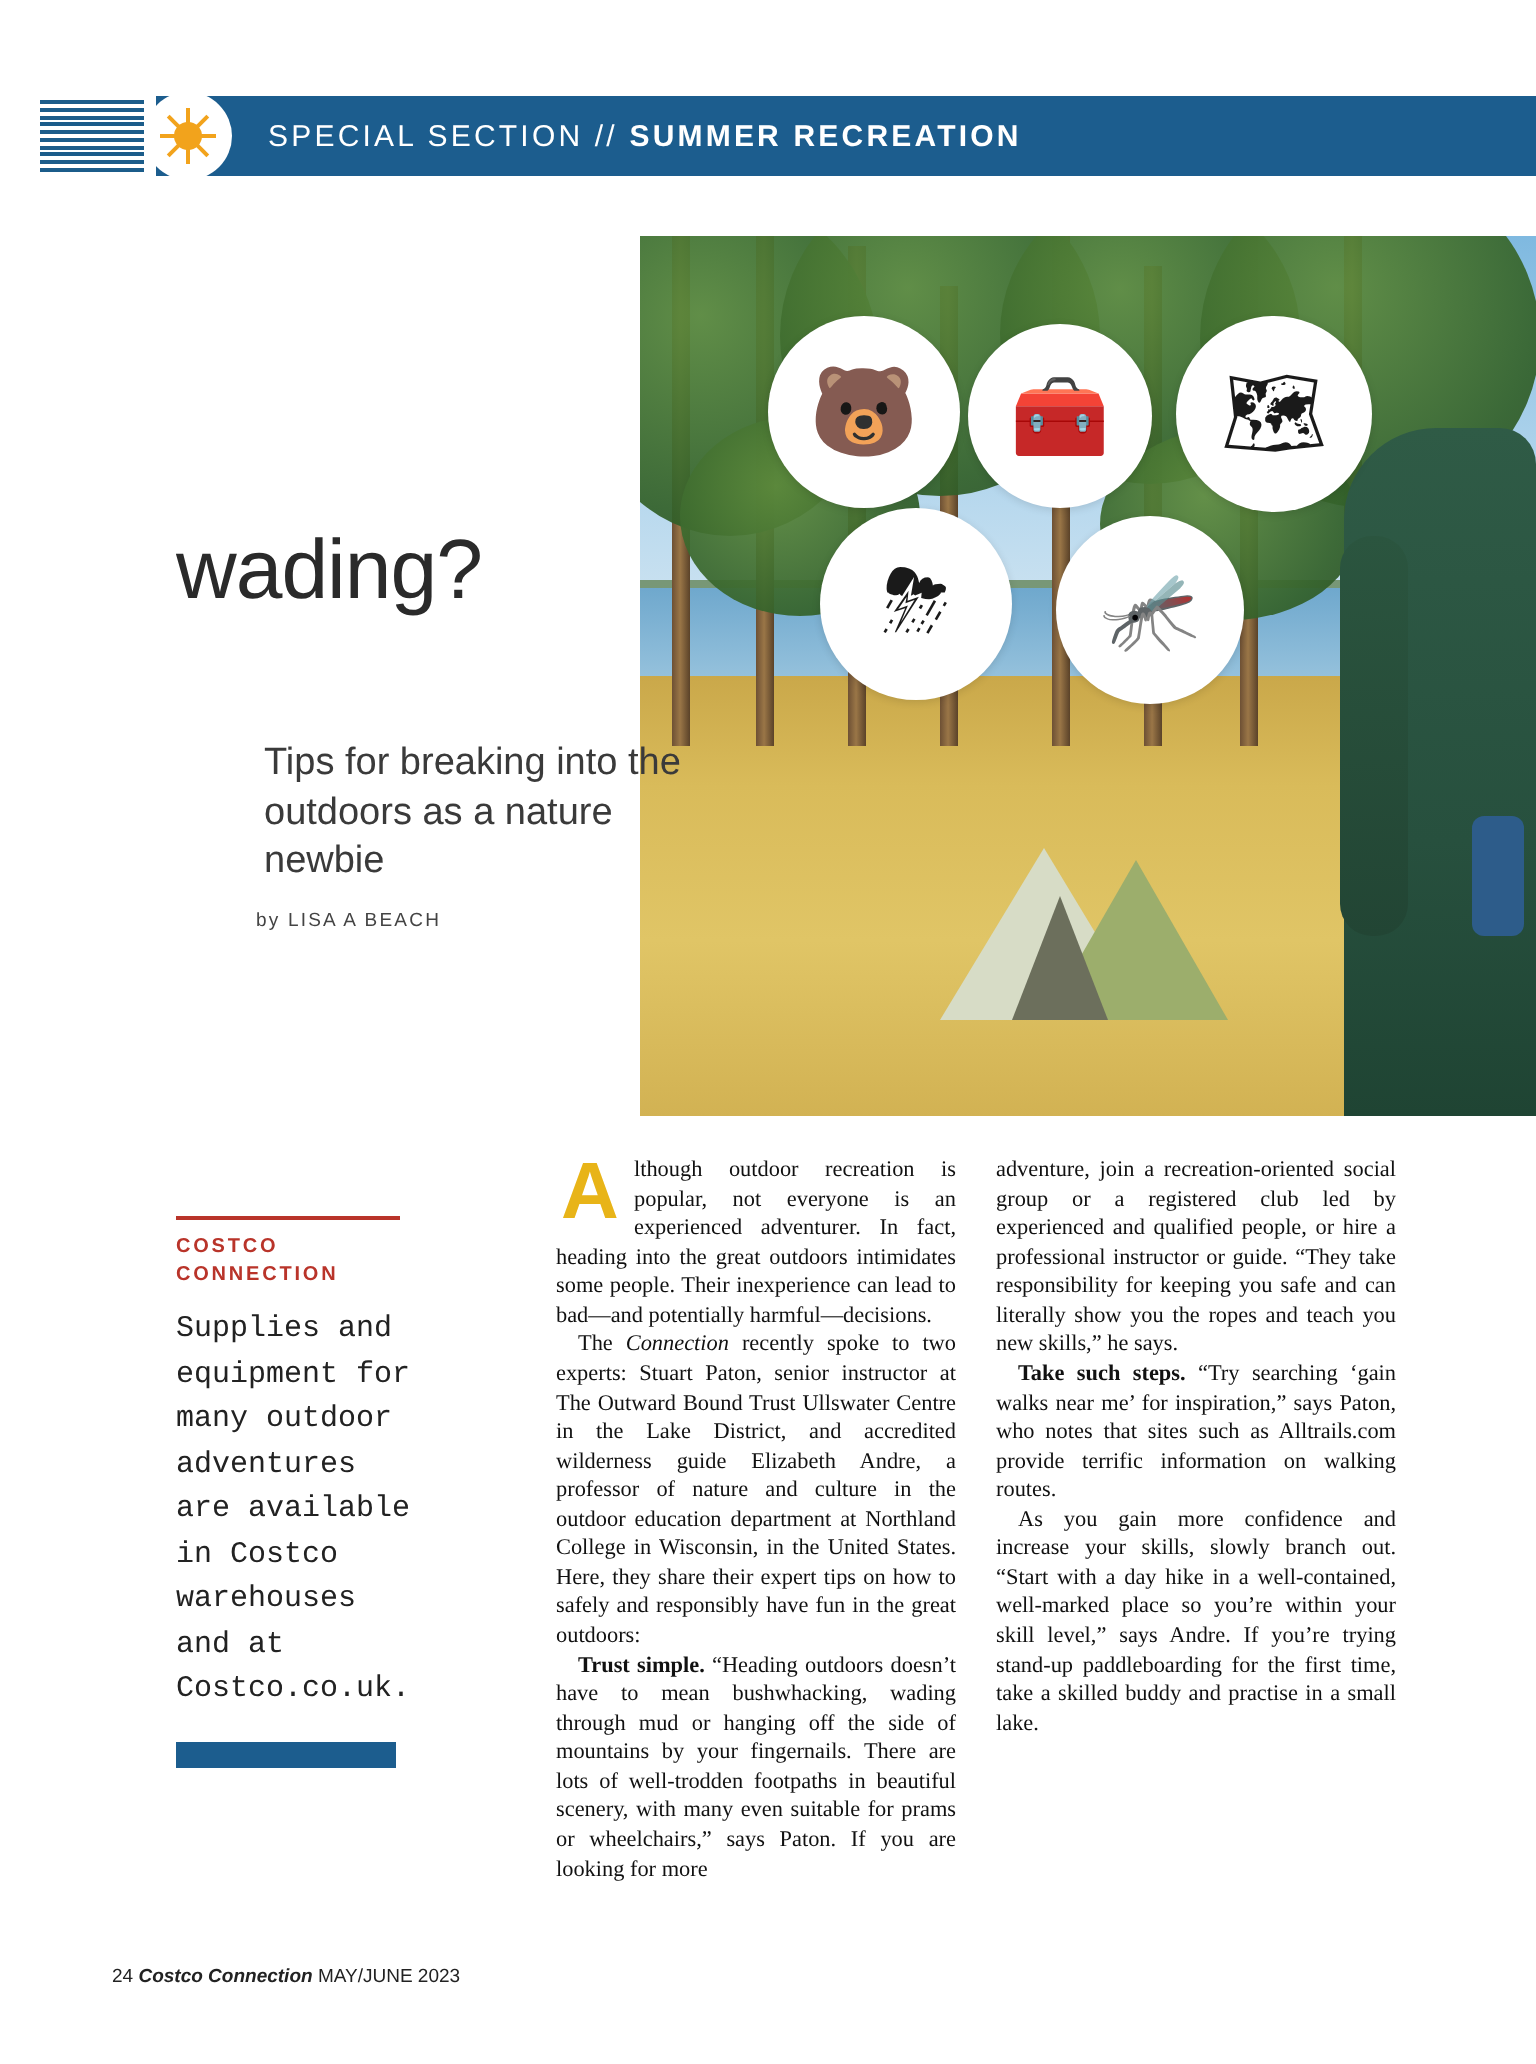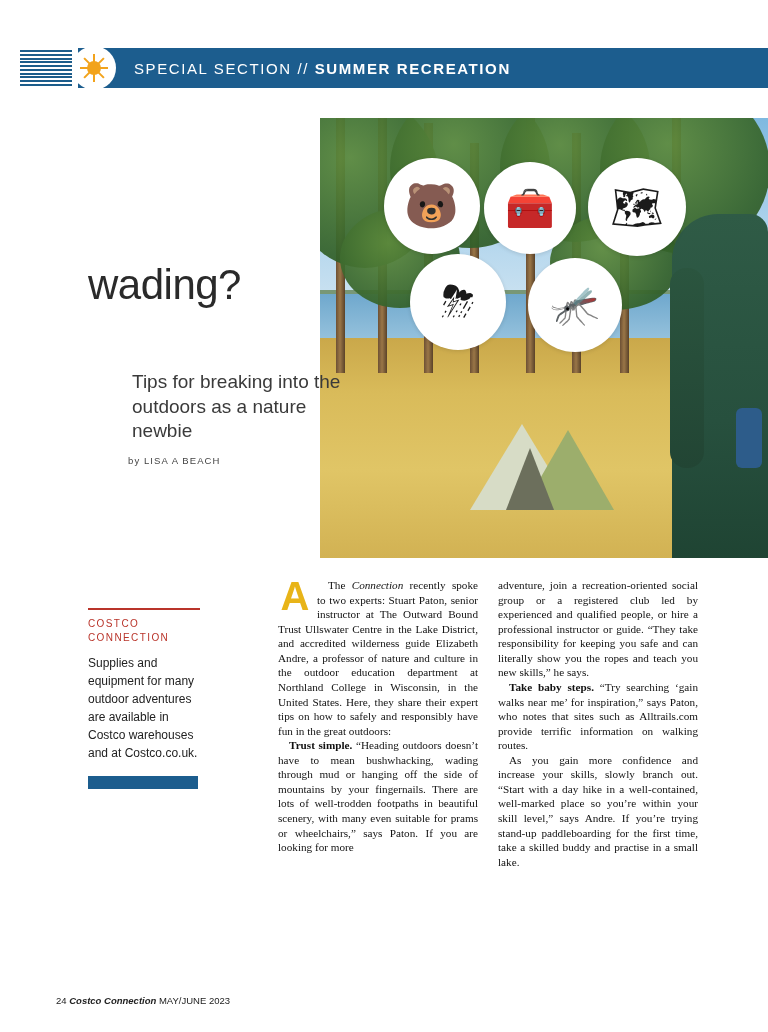--- a/index.html
+++ b/index.html
@@ -231,29 +231,29 @@
   }
 
   
   .cc-box { position: absolute; left: 88px; top: 608px; width: 118px; }
   .cc-rule-top {
     width: 112px; height: 2px; background: #b9342a; margin-bottom: 7px;
   }
   .cc-title {
     font-family: "Liberation Sans", sans-serif;
     font-size: 10px;
-    font-weight: 400;
+    font-weight: 700;
     letter-spacing: 1.4px;
     color: #b9342a;
     line-height: 1.35;
   }
   .cc-body {
     margin-top: 10px;
-    font-family: Liberation Sans, sans-serif;
-    font-size: 12px;
+    font-family: Liberation Mono, monospace;
+    font-size: 15px;
     line-height: 1.5;
     color: #222;
   }
   .cc-bar {
     margin-top: 14px;
     width: 110px;
     height: 13px;
     background: #1c5d8e;
   }
 
@@ -292,21 +292,21 @@
     margin-top: 4px;
     width: 30px;
     height: 4px;
     background: #1c5d8e;
   }
 
   
   .footer {
     position: absolute;
     left: 56px;
-    bottom: 26px;
+    bottom: 38px;
     font-family: "Liberation Sans", sans-serif;
     font-size: 9.5px;
     color: #222;
   }
   .footer .pg { font-weight: 400; }
   .footer .mag { font-weight: 700; font-style: italic; }
   .footer .date { font-weight: 400; }
 </style>
 </head>
 <body>
@@ -402,27 +402,28 @@
   </div>
   <div class="cc-body">Supplies and equipment for many outdoor adventures are available in Costco warehouses and at Costco.co.uk.</div>
   <div class="cc-bar"></div>
 </div>
 
 <div class="col c1">
   <div class="dropcap-wrap">
     <span class="dropcap">A</span>
     <span class="dropcap-rule"></span>
   </div>
+  <p class="first">lthough outdoor recreation is popular, not everyone is an experienced adventurer. In fact, heading into the great outdoors intimidates some people. Their inexperience can lead to bad—and potentially harmful—decisions.</p>
   <p><span>The </span><i>Connection</i><span> recently spoke to two experts: Stuart Paton, senior instructor at The Outward Bound Trust Ullswater Centre in the Lake District, and accredited wilderness guide Elizabeth Andre, a professor of nature and culture in the outdoor education department at Northland College in Wisconsin, in the United States. Here, they share their expert tips on how to safely and responsibly have fun in the great outdoors:</span></p>
   <p><b class="run-in">Trust simple.</b><span> “Heading outdoors doesn’t have to mean bushwhacking, wading through mud or hanging off the side of mountains by your fingernails. There are lots of well-trodden footpaths in beautiful scenery, with many even suitable for prams or wheelchairs,” says Paton. If you are looking for more</span></p>
 </div>
 
 <div class="col c2">
   <p class="first">adventure, join a recreation-oriented social group or a registered club led by experienced and qualified people, or hire a professional instructor or guide. “They take responsibility for keeping you safe and can literally show you the ropes and teach you new skills,” he says.</p>
-  <p><b class="run-in">Take baby steps.</b><span> “Try searching ‘gain walks near me’ for inspiration,” says Paton, who notes that sites such as Alltrails.com provide terrific information on walking routes.</span></p>
+  <p><b class="run-in">Take such steps.</b><span> “Try searching ‘gain walks near me’ for inspiration,” says Paton, who notes that sites such as Alltrails.com provide terrific information on walking routes.</span></p>
   <p>As you gain more confidence and increase your skills, slowly branch out. “Start with a day hike in a well-contained, well-marked place so you’re within your skill level,” says Andre. If you’re trying stand-up paddleboarding for the first time, take a skilled buddy and practise in a small lake.</p>
 </div>
 
 <div class="footer">
   <span class="pg">24</span>
   <span class="mag">Costco Connection</span>
   <span class="date">MAY/JUNE 2023</span>
 </div>
 
 </body></html>

